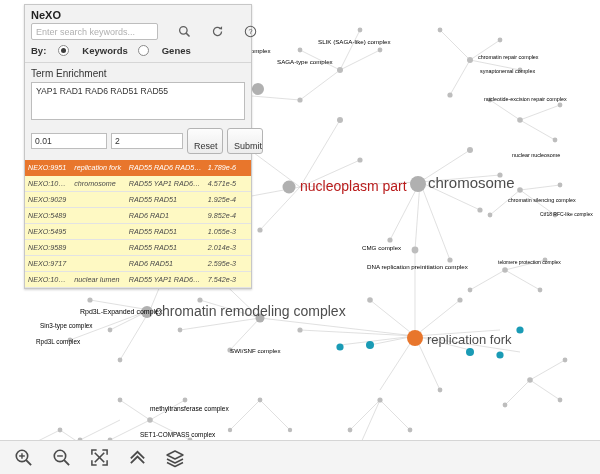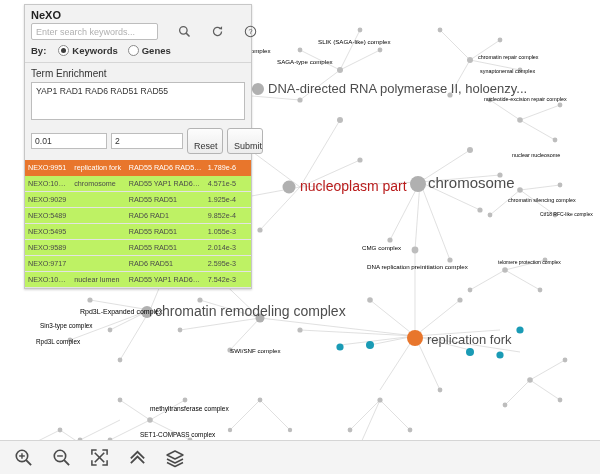--- a/index.html
+++ b/index.html
@@ -89,21 +89,21 @@
   .radio-row {
     display: flex;
     align-items: flex-end;
     padding: 0 6px 6px 6px;
     gap: 10px;
     font-size: 9.5px;
     color: #333;
     font-weight: bold;
   }
   .radio-row .by-label { margin-right: 2px; }
-  .radio-opt { display: flex; align-items: center; gap: 3px; }
+  .radio-opt { display: flex; align-items: center; gap: 13px; }
   .radio {
     width: 9px; height: 9px;
     border-radius: 50%;
     border: 1px solid #8a8a8a;
     background: #fff;
     display: inline-block;
     position: relative;
   }
   .radio.checked::after {
     content: "";
@@ -167,22 +167,23 @@
     cursor: pointer;
     padding: 12px 6px;
     font-family: "Liberation Sans", sans-serif;
   }
 
   
   #results-table {
     width: 100%;
     border-collapse: collapse;
     font-size: 7.2px;
-    background: #bef264;
+    background: #fef9c3;
     table-layout: fixed;
+    font-style: italic;
   }
   #results-table td {
     border-bottom: 1px solid #e3e3e3;
     padding: 3px 3px;
     color: #4a4a4a;
     white-space: nowrap;
     overflow: hidden;
     text-overflow: ellipsis;
   }
   #results-table tr.selected td {
@@ -394,21 +395,20 @@
     <circle cx="370" cy="345" r="4" fill="#1a9bb5"></circle>
     <circle cx="340" cy="347" r="3.6" fill="#1a9bb5"></circle>
     <circle cx="470" cy="352" r="4" fill="#1a9bb5"></circle>
     <circle cx="500" cy="355" r="3.6" fill="#1a9bb5"></circle>
     <circle cx="520" cy="330" r="3.6" fill="#1a9bb5"></circle>
   </g>
 </svg>
 </div>
 
 <div style="position:absolute;left:0;top:0;width:600px;height:474px;pointer-events:none;">
-  <div class="node-label big" style="position:absolute;left:268px;top:81px;color:#4d4d4d;font-size:13px;">DNA-directed RNA polymerase II, holoenzy...</div>
   <div class="node-label big" style="position:absolute;left:300px;top:178px;color:#b91c1c;font-size:14px;">nucleoplasm part</div>
   <div class="node-label big" style="position:absolute;left:428px;top:174px;color:#4d4d4d;font-size:15px;">chromosome</div>
   <div class="node-label big" style="position:absolute;left:155px;top:303px;color:#4d4d4d;font-size:14px;">chromatin remodeling complex</div>
   <div class="node-label big" style="position:absolute;left:427px;top:332px;color:#4d4d4d;font-size:13px;">replication fork</div>
 
   <div class="node-label small" style="position:absolute;left:277px;top:58px;">SAGA-type complex</div>
   <div class="node-label mid" style="position:absolute;left:125px;top:244px;color:#bdbdbd;font-size:11px;">nuclear chromatin</div>
   <div class="node-label small" style="position:absolute;left:80px;top:308px;font-size:7px;">Rpd3L-Expanded complex</div>
   <div class="node-label small" style="position:absolute;left:40px;top:322px;font-size:6.4px;">Sin3-type complex</div>
   <div class="node-label small" style="position:absolute;left:36px;top:338px;font-size:6.4px;">Rpd3L complex</div>

